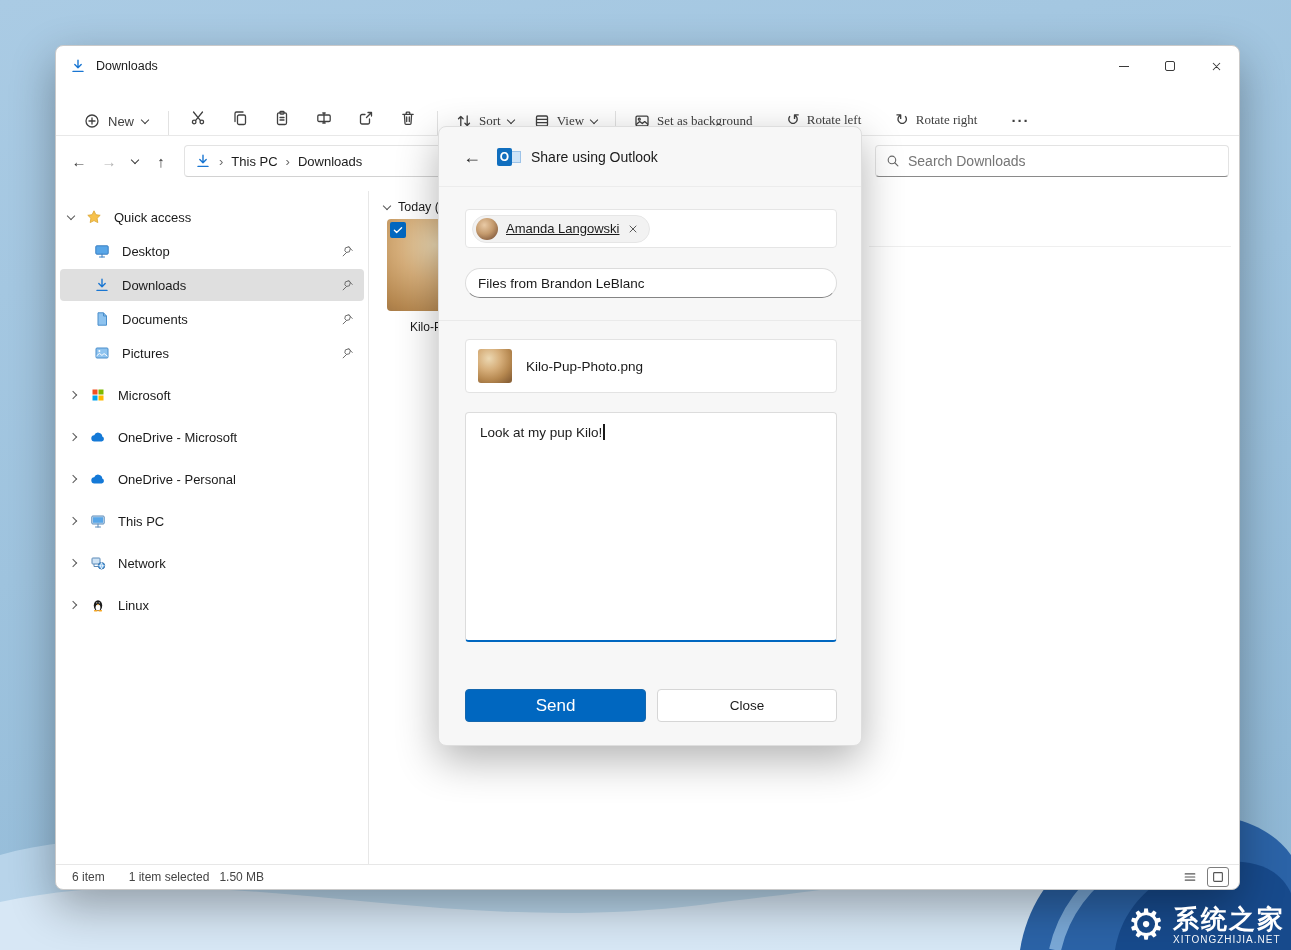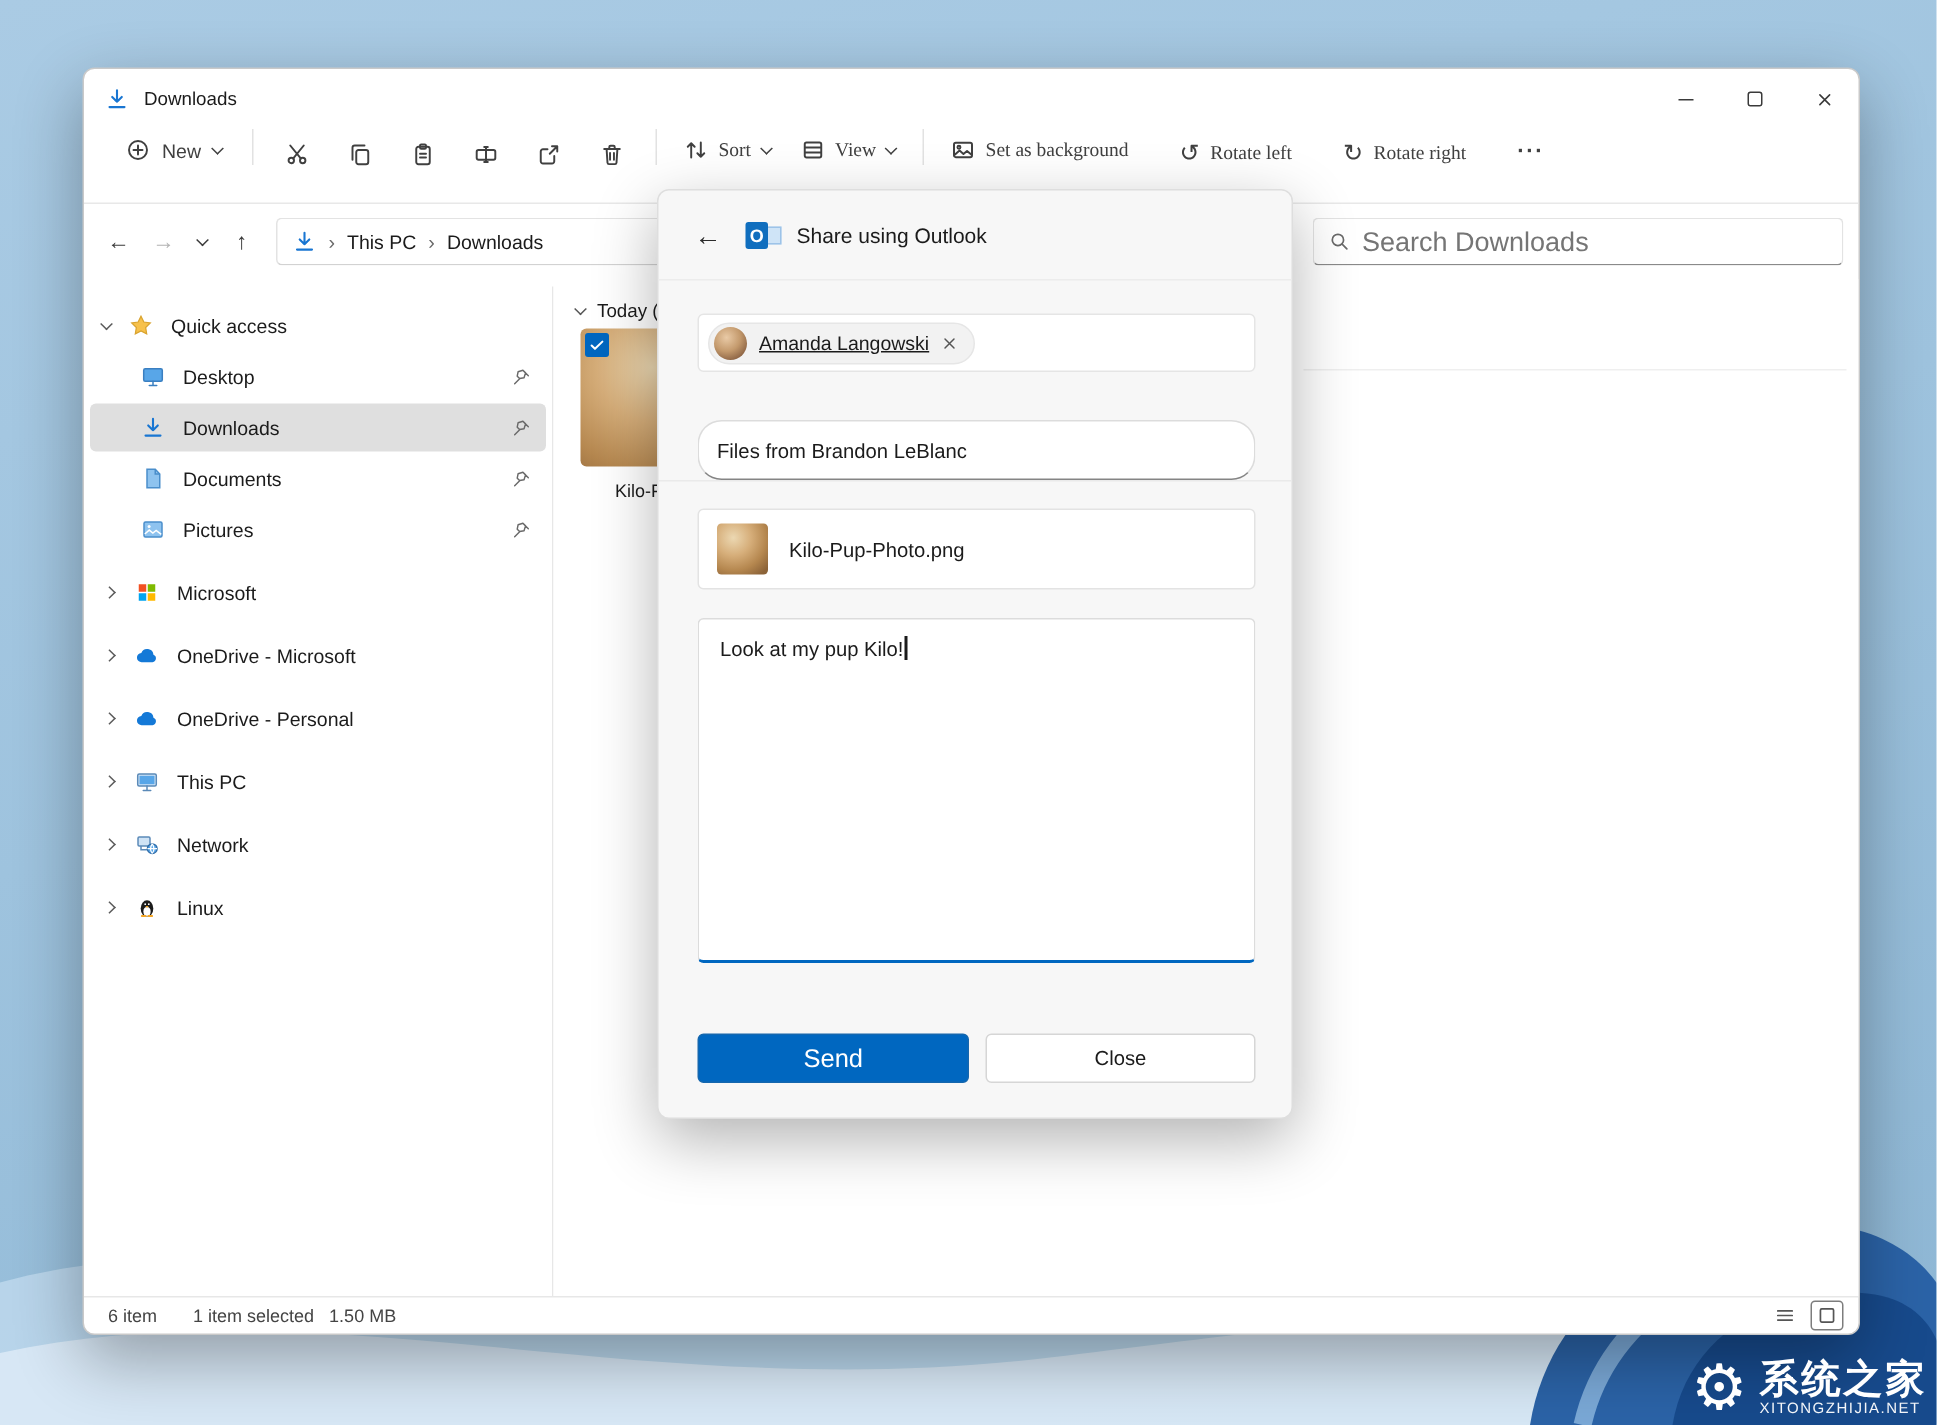--- a/index.html
+++ b/index.html
@@ -28,37 +28,37 @@
   .window{position:absolute;left:55px;top:45px;width:1185px;height:845px;background:#fff;border-radius:8px;
     box-shadow:0 16px 45px rgba(0,0,0,.32);z-index:1;overflow:hidden;border:1px solid #c9c9c9;}
 
   .titlebar{position:absolute;left:0;top:0;right:0;height:40px;display:flex;align-items:center;padding-left:14px;}
   .title-text{margin-left:10px;font-size:12.5px;}
   .win-controls{margin-left:auto;display:flex;height:100%;}
   .win-btn{width:46px;height:100%;display:flex;align-items:center;justify-content:center;color:#3a3a3a;}
   .min-glyph{width:10px;height:0;border-top:1px solid #3a3a3a;}
   .max-glyph{width:10px;height:10px;border:1px solid #3a3a3a;border-radius:2px;}
 
-  .toolbar{position:absolute;left:0;top:40px;right:0;height:50px;display:flex;align-items:flex-start;
+  .toolbar{position:absolute;left:0;top:40px;right:0;height:50px;display:flex;align-items:flex-end;
     padding:0 10px 0 16px;border-bottom:1px solid #e8e8e8;color:#404040;}
   .tb-new{display:flex;align-items:center;gap:8px;padding:6px 12px;border-radius:4px;}
   .tb-ibtn{width:42px;height:34px;display:flex;align-items:center;justify-content:center;border-radius:4px;}
   .tb-sep{width:1px;height:24px;background:#e2e2e2;margin:0 8px;flex:none;}
   .tb-txt{display:flex;align-items:center;gap:7px;padding:6px 10px;border-radius:4px;white-space:nowrap;font-family:Liberation Serif, serif;}
   .tb-dots{font-weight:bold;font-size:15px;letter-spacing:1px;padding:6px 12px;}
 
   .addressbar{position:absolute;left:0;top:92px;right:0;height:46px;display:flex;align-items:center;padding:0 10px 0 8px;}
   .nav-btn{width:30px;height:30px;display:flex;align-items:center;justify-content:center;font-size:15px;color:#3a3a3a;border-radius:4px;}
   .nav-btn.disabled{color:#b3b3b3;}
   .crumb-box{flex:1;height:32px;margin:0 14px 0 8px;background:#fff;border:1px solid #e3e3e3;border-bottom-color:#d2d2d2;
     border-radius:4px;display:flex;align-items:center;padding:0 10px;gap:8px;color:#1b1b1b;}
   .crumb-sep{color:#6a6a6a;font-size:13px;line-height:1;}
   .search-box{width:354px;height:32px;background:#fff;border:1px solid #e3e3e3;border-bottom:1px solid #8a8a8a;
     border-radius:4px;display:flex;align-items:center;padding:0 10px;gap:8px;color:#6a6a6a;}
-  .search-box input{border:none;outline:none;flex:1;font:inherit;font-size:18px;color:#1b1b1b;background:transparent;}
+  .search-box input{border:none;outline:none;flex:1;font:inherit;font-size:14px;color:#1b1b1b;background:transparent;}
   .search-box input::placeholder{color:#757575;}
 
   .sidebar{position:absolute;left:0;top:145px;width:312px;bottom:25px;text-align:right;}
   .side-divider{position:absolute;left:312px;top:145px;bottom:25px;width:1px;background:#e7e7e7;}
   .side-row{position:absolute;left:4px;right:4px;height:32px;display:flex;align-items:center;border-radius:4px;color:#1b1b1b;}
   .side-row .lbl{margin-left:12px;font-size:13px;}
   .side-row.sel{background:#dfdfdf;}
   .pin{margin-left:auto;margin-right:10px;color:#6a6a6a;}
   .qa-chev{margin-left:8px;color:#5a5a5a;}
   .tree-chev{margin-left:10px;color:#5a5a5a;}
@@ -96,22 +96,22 @@
 
   .d-chip-field{position:absolute;left:26px;top:82px;width:372px;height:39px;background:#fff;border:1px solid #e5e5e5;
     border-radius:4px;display:flex;align-items:center;padding:0 6px;}
   .chip{display:flex;align-items:center;height:28px;background:#f2f2f2;border:1px solid #e6e6e6;border-radius:15px;
     padding:0 10px 0 3px;gap:8px;text-decoration:underline;}
   .chip-avatar{width:22px;height:22px;border-radius:50%;
     background:radial-gradient(circle at 38% 32%,#e9caa6 0%,#c49a6d 45%,#8a6142 80%,#5f4330 100%);}
   .chip-name{font-size:13px;color:#1b1b1b;}
   .chip-x{color:#555;display:flex;}
 
-  .d-subject{position:absolute;left:26px;top:141px;width:372px;height:40px;background:#fff;border:1px solid #dcdcdc;
-    border-bottom:1px solid #848484;border-radius:16px;padding:0 12px;font:inherit;font-size:13.5px;color:#1b1b1b;outline:none;margin-top:12px;}
+  .d-subject{position:absolute;left:26px;top:141px;width:372px;height:30px;background:#fff;border:1px solid #dcdcdc;
+    border-bottom:1px solid #848484;border-radius:16px;padding:0 12px;font:inherit;font-size:13.5px;color:#1b1b1b;outline:none;}
   .d-div{position:absolute;left:0;top:193px;right:0;height:1px;background:#eaeaea;}
   .d-attach{position:absolute;left:26px;top:212px;width:372px;height:54px;background:#fff;border:1px solid #e3e3e3;
     border-radius:4px;display:flex;align-items:center;padding:0 12px;gap:14px;}
   .attach-thumb{width:34px;height:34px;border-radius:3px;flex:none;
     background:radial-gradient(circle at 32% 28%,#ecd8b2 0%,#d6ae7a 35%,#b5874f 65%,#8c6338 90%);}
   .attach-name{font-size:13.5px;color:#1b1b1b;}
 
   .d-msg{position:absolute;left:26px;top:285px;width:372px;height:230px;background:#fff;border:1px solid #dcdcdc;
     border-bottom:2px solid var(--accent);border-radius:4px;padding:11px 14px;font-size:13.5px;color:#1b1b1b;cursor:text;}
   .caret{display:inline-block;width:1.5px;height:16px;background:#1b1b1b;vertical-align:-3px;margin-left:1px;

